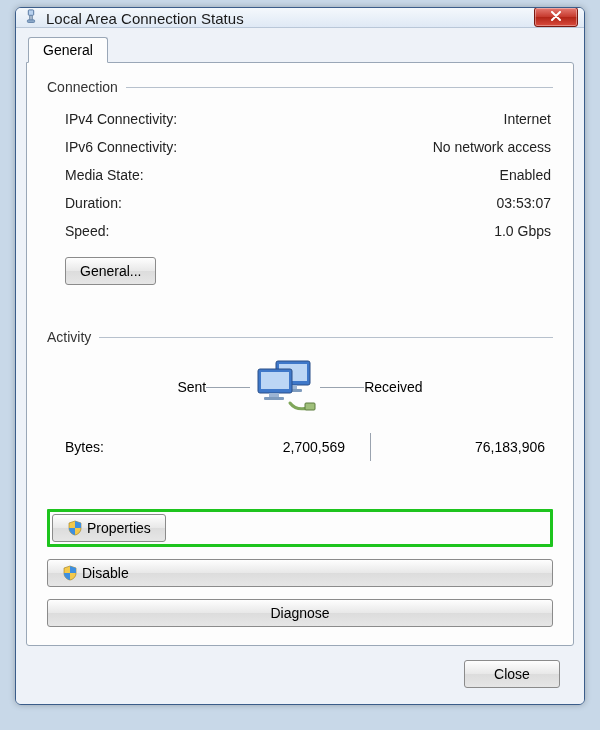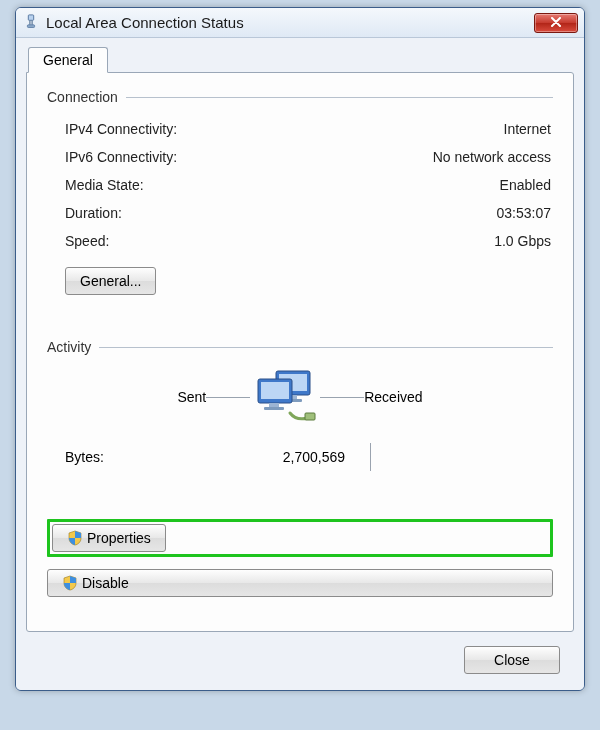--- a/index.html
+++ b/index.html
@@ -21,24 +21,24 @@
     width: 570px;
     margin: 2px auto 0 auto;
     border: 1px solid #3b5d8a;
     border-radius: 6px;
     background: linear-gradient(#eef3f9, #dde7f2);
     box-shadow: 0 0 6px rgba(0,0,0,0.25);
     overflow: hidden;
   }
   
   .titlebar {
-    height: 30px;
+    height: 20px;
     background: linear-gradient(#f4f8fc, #dfe9f5);
     display: flex;
-    align-items: center;
+    align-items: flex-end;
     padding: 0 6px;
     border-bottom: 1px solid #b9c7d8;
   }
   .titlebar .icon-slot {
     width: 18px; height: 18px;
     display: flex; align-items: center; justify-content: center;
     margin-right: 6px;
   }
   .titlebar .title {
     flex: 1;
@@ -279,20 +279,21 @@
           <span class="dash"></span>
           <span>Received</span>
         </div>
 
         <div class="bytes-row">
           <span class="lab">Bytes:</span>
           <span class="sent">2,700,569</span>
           <span class="div">
                 <span></span>
               </span>
+          <span class="recv">76,183,906</span>
         </div>
       </div>
 
       <div class="action-row">
         <span class="highlight-box">
           <button class="win">
             <span class="shield">
               <svg viewBox="0 0 16 16">
                 <path d="M8 1 L14 3 V8 C14 12 11 14.5 8 15 C5 14.5 2 12 2 8 V3 Z" fill="#f4c94b" stroke="#9a7a1d" stroke-width="0.6"></path>
                 <path d="M8 1 L14 3 V8 H8 Z" fill="#3e8fe0"></path>
@@ -305,20 +306,23 @@
         <button class="win">
           <span class="shield">
             <svg viewBox="0 0 16 16">
               <path d="M8 1 L14 3 V8 C14 12 11 14.5 8 15 C5 14.5 2 12 2 8 V3 Z" fill="#f4c94b" stroke="#9a7a1d" stroke-width="0.6"></path>
               <path d="M8 1 L14 3 V8 H8 Z" fill="#3e8fe0"></path>
               <path d="M8 8 H2 V8 C2 12 5 14.5 8 15 Z" fill="#3e8fe0"></path>
             </svg>
           </span>
           <span>Disable</span>
         </button>
+        <button class="win" style="min-width:110px;justify-content:center">
+          <span>Diagnose</span>
+        </button>
       </div>
 
     </div>
 
     <div class="footer">
       <button class="win">
         <span>Close</span>
       </button>
     </div>
   </div>

